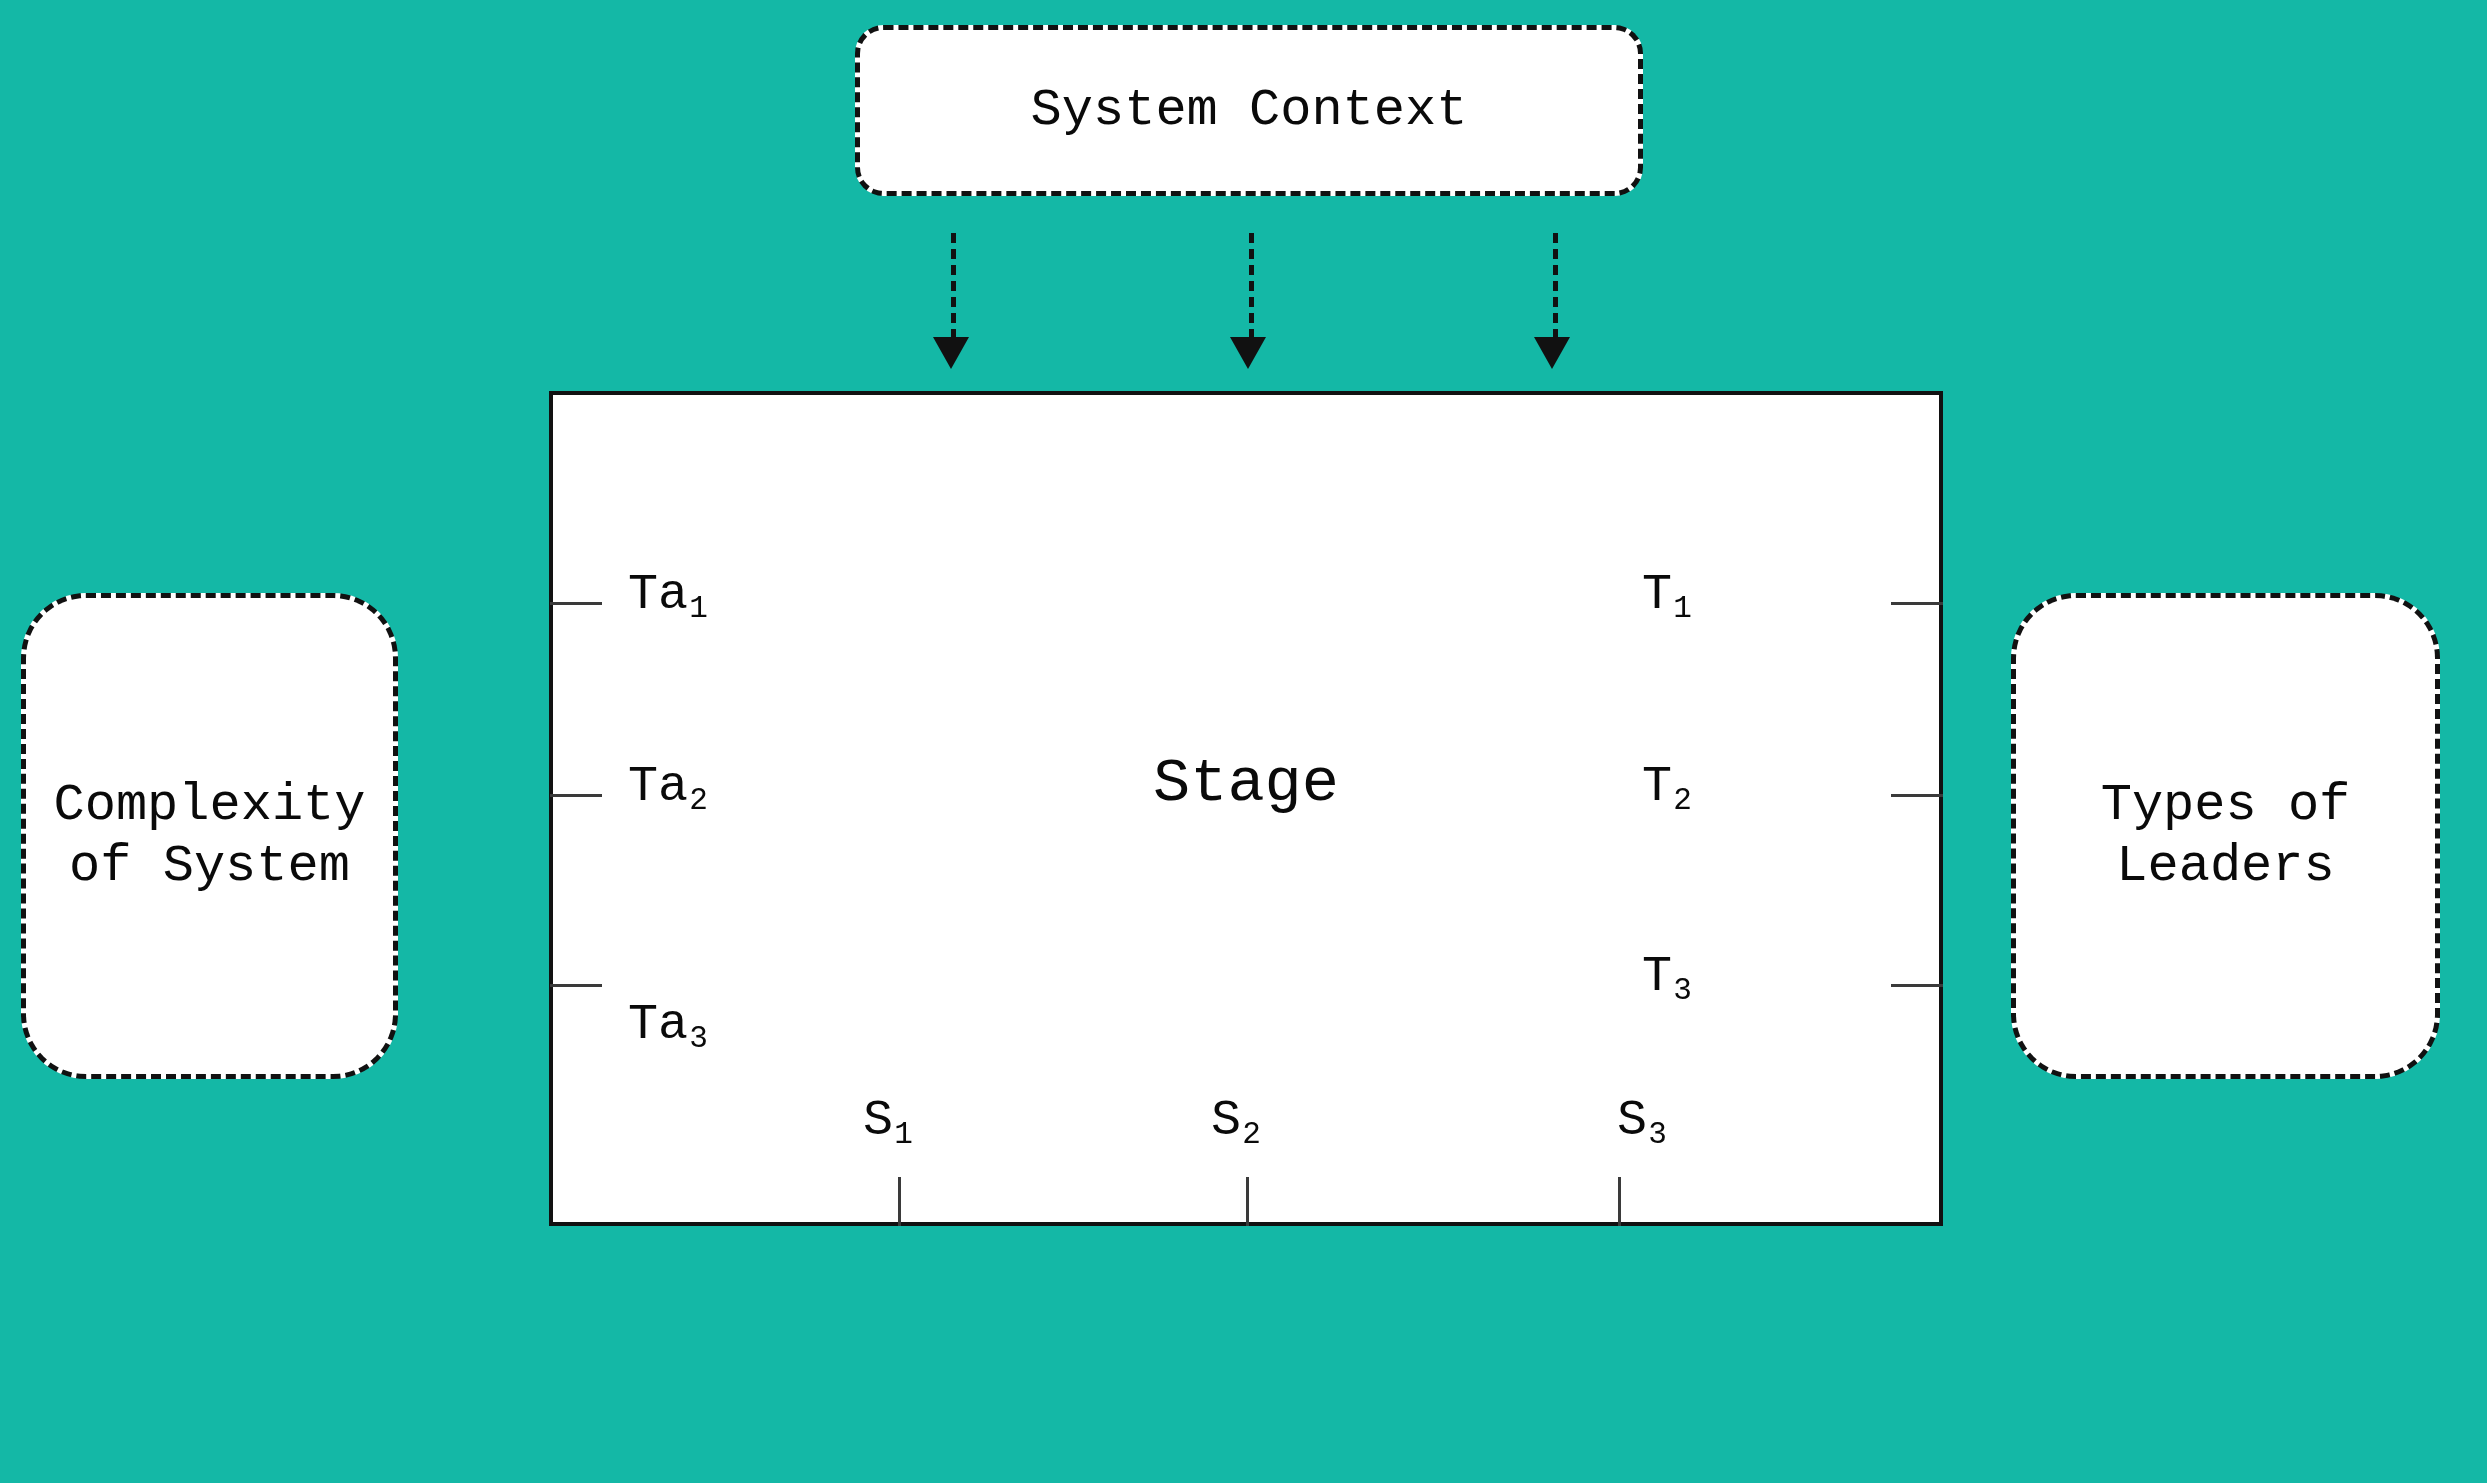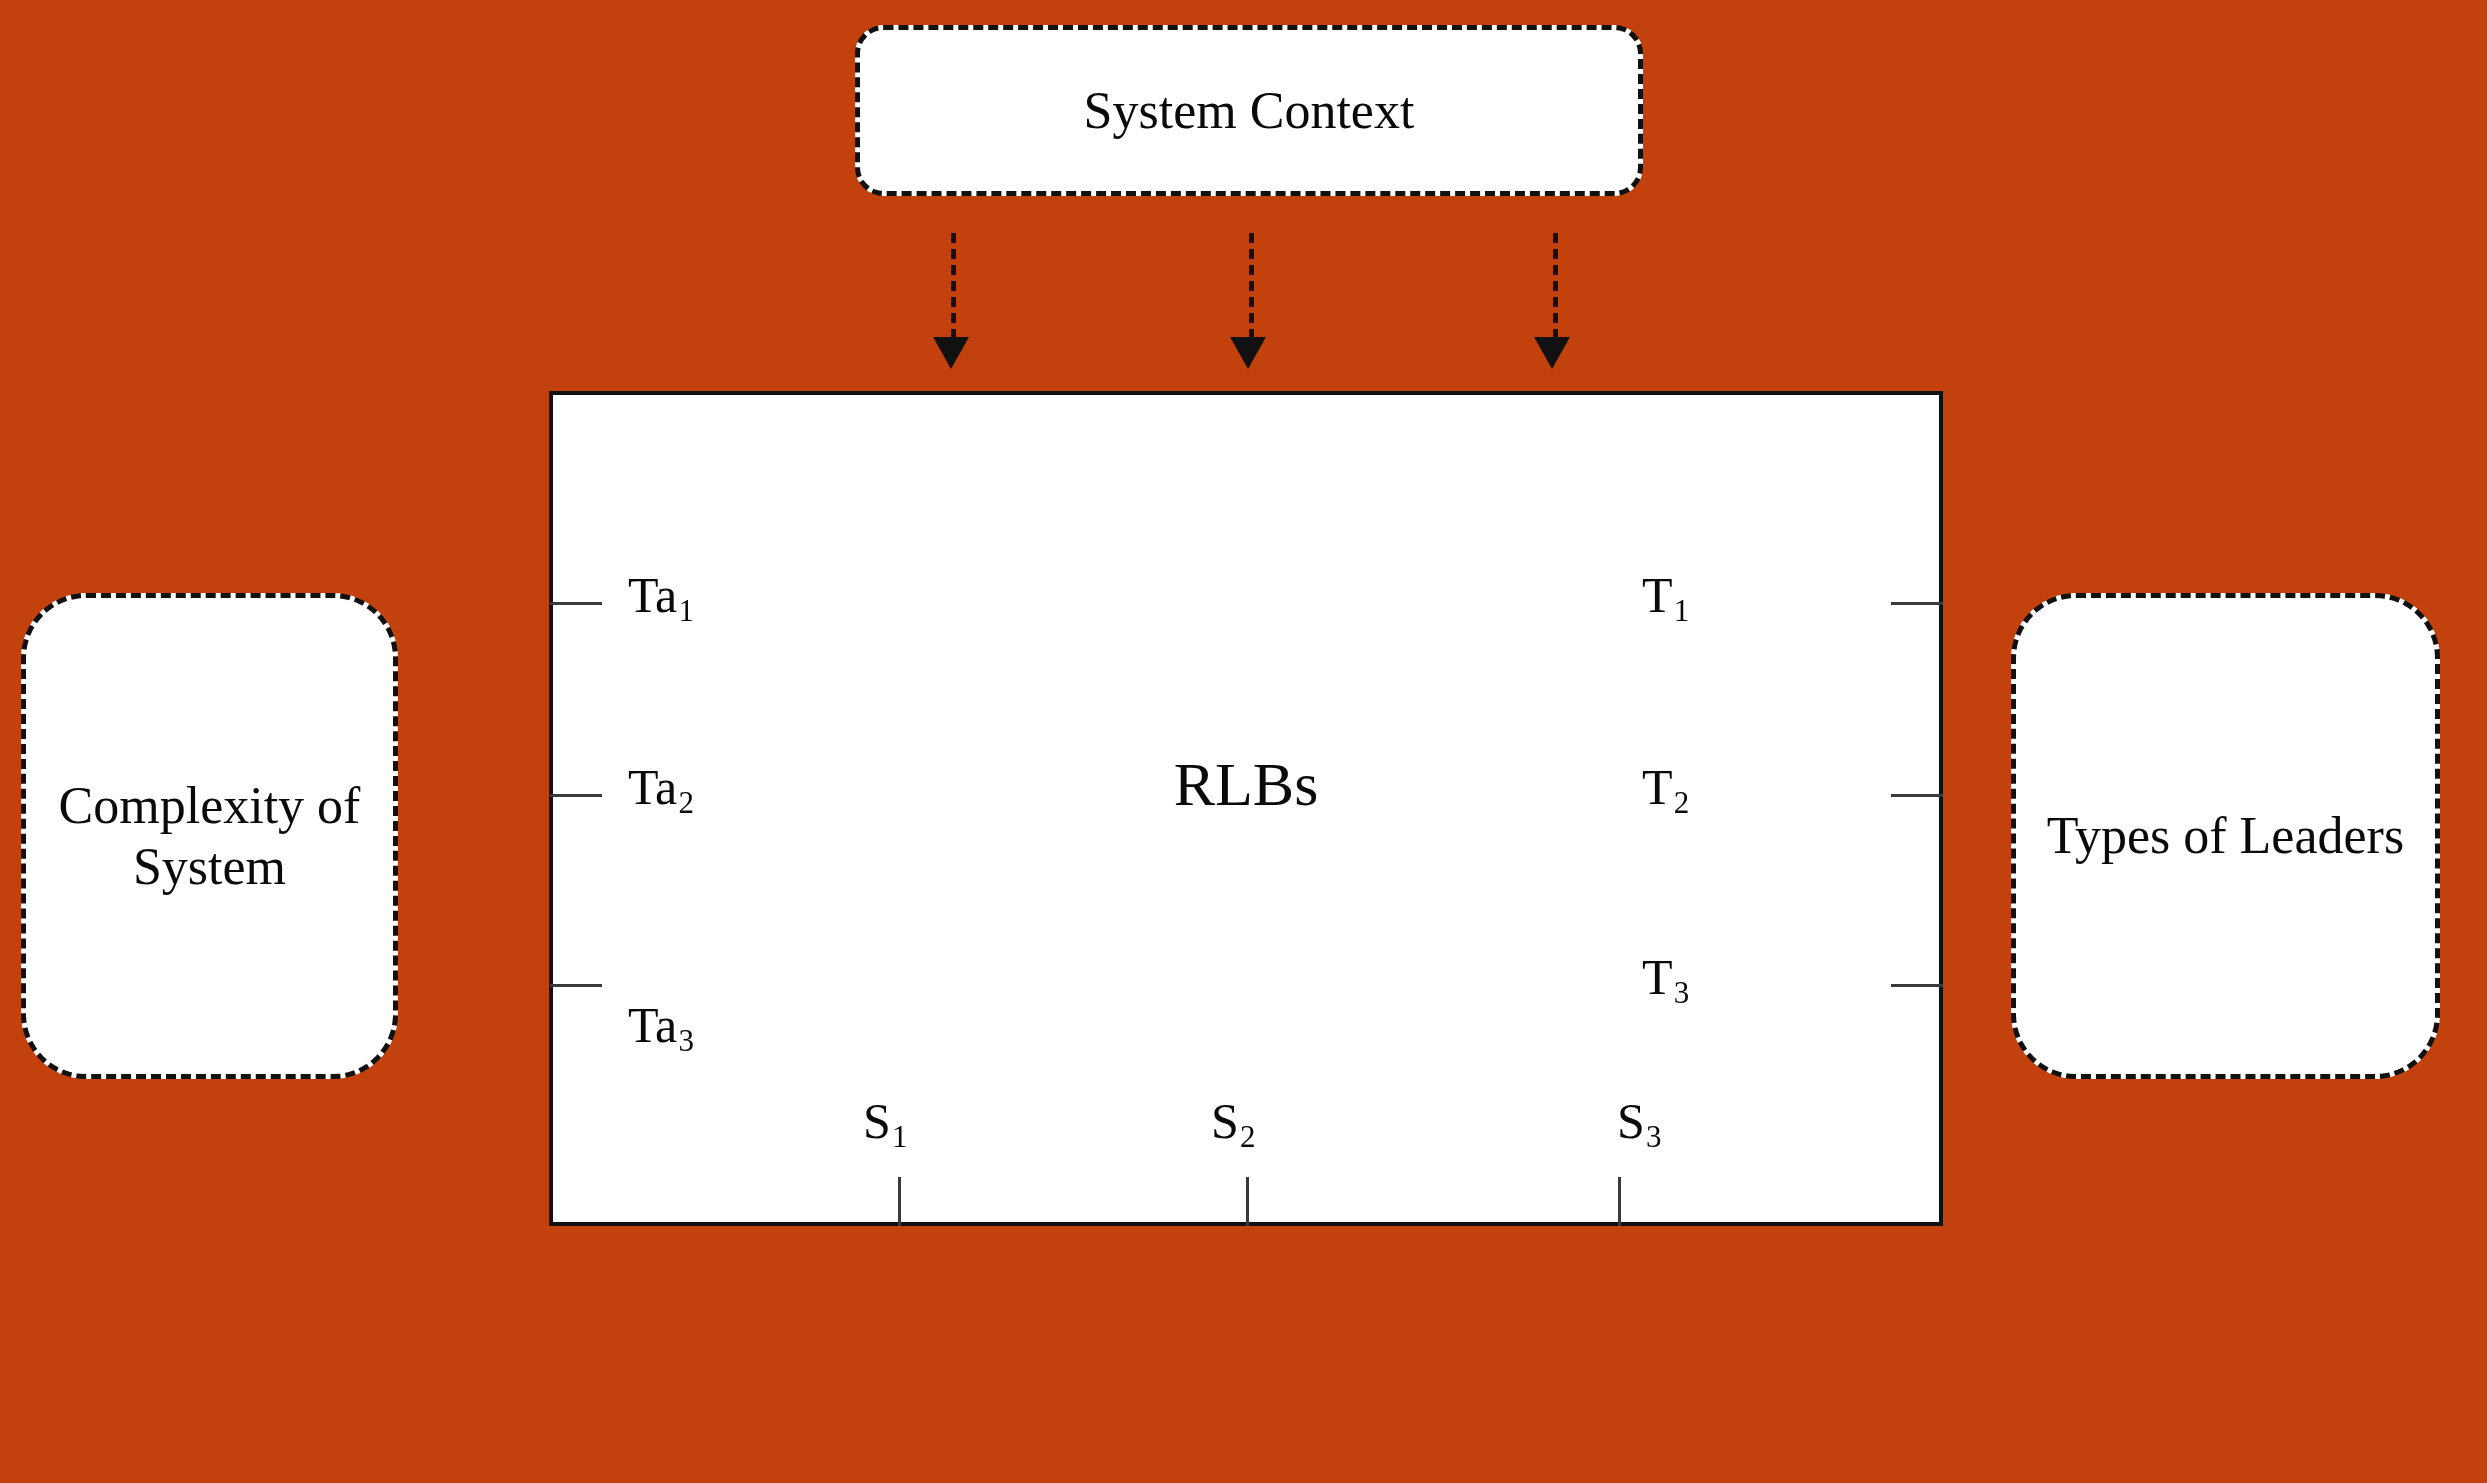--- a/index.html
+++ b/index.html
@@ -4,22 +4,22 @@
 <style>
   html, body {
     margin: 0;
     padding: 0;
     background: #ffffff;
   }
   #canvas {
     position: relative;
     width: 2487px;
     height: 1483px;
-    background: #c2410c;
-    font-family: Liberation Serif, serif;
+    background: #14b8a6;
+    font-family: Liberation Mono, monospace;
     color: #0a0a0a;
     overflow: hidden;
   }
 
   
   .ctx-box {
     position: absolute;
     box-sizing: border-box;
     border: 5px dashed #111111;
     background: #ffffff;
@@ -128,21 +128,21 @@
   <div class="arrow-shaft" style="left:951px; top:233px; height:106px;"></div>
   <div class="arrow-head" style="left:933px; top:337px;"></div>
 
   <div class="arrow-shaft" style="left:1249px; top:233px; height:106px;"></div>
   <div class="arrow-head" style="left:1230px; top:337px;"></div>
 
   <div class="arrow-shaft" style="left:1553px; top:233px; height:106px;"></div>
   <div class="arrow-head" style="left:1534px; top:337px;"></div>
 
   <div id="rlbs-box"></div>
-  <div id="rlbs-title">RLBs</div>
+  <div id="rlbs-title">Stage</div>
 
   <div class="tick-h" style="left:550px; top:602px; width:52px;"></div>
   <div class="tick-h" style="left:550px; top:794px; width:52px;"></div>
   <div class="tick-h" style="left:550px; top:984px; width:52px;"></div>
 
   <div class="axis-label lbl-left" style="left:628px; top:570px;">
     <span>Ta</span><sub>1</sub>
   </div>
   <div class="axis-label lbl-left" style="left:628px; top:762px;">
     <span>Ta</span><sub>2</sub>

